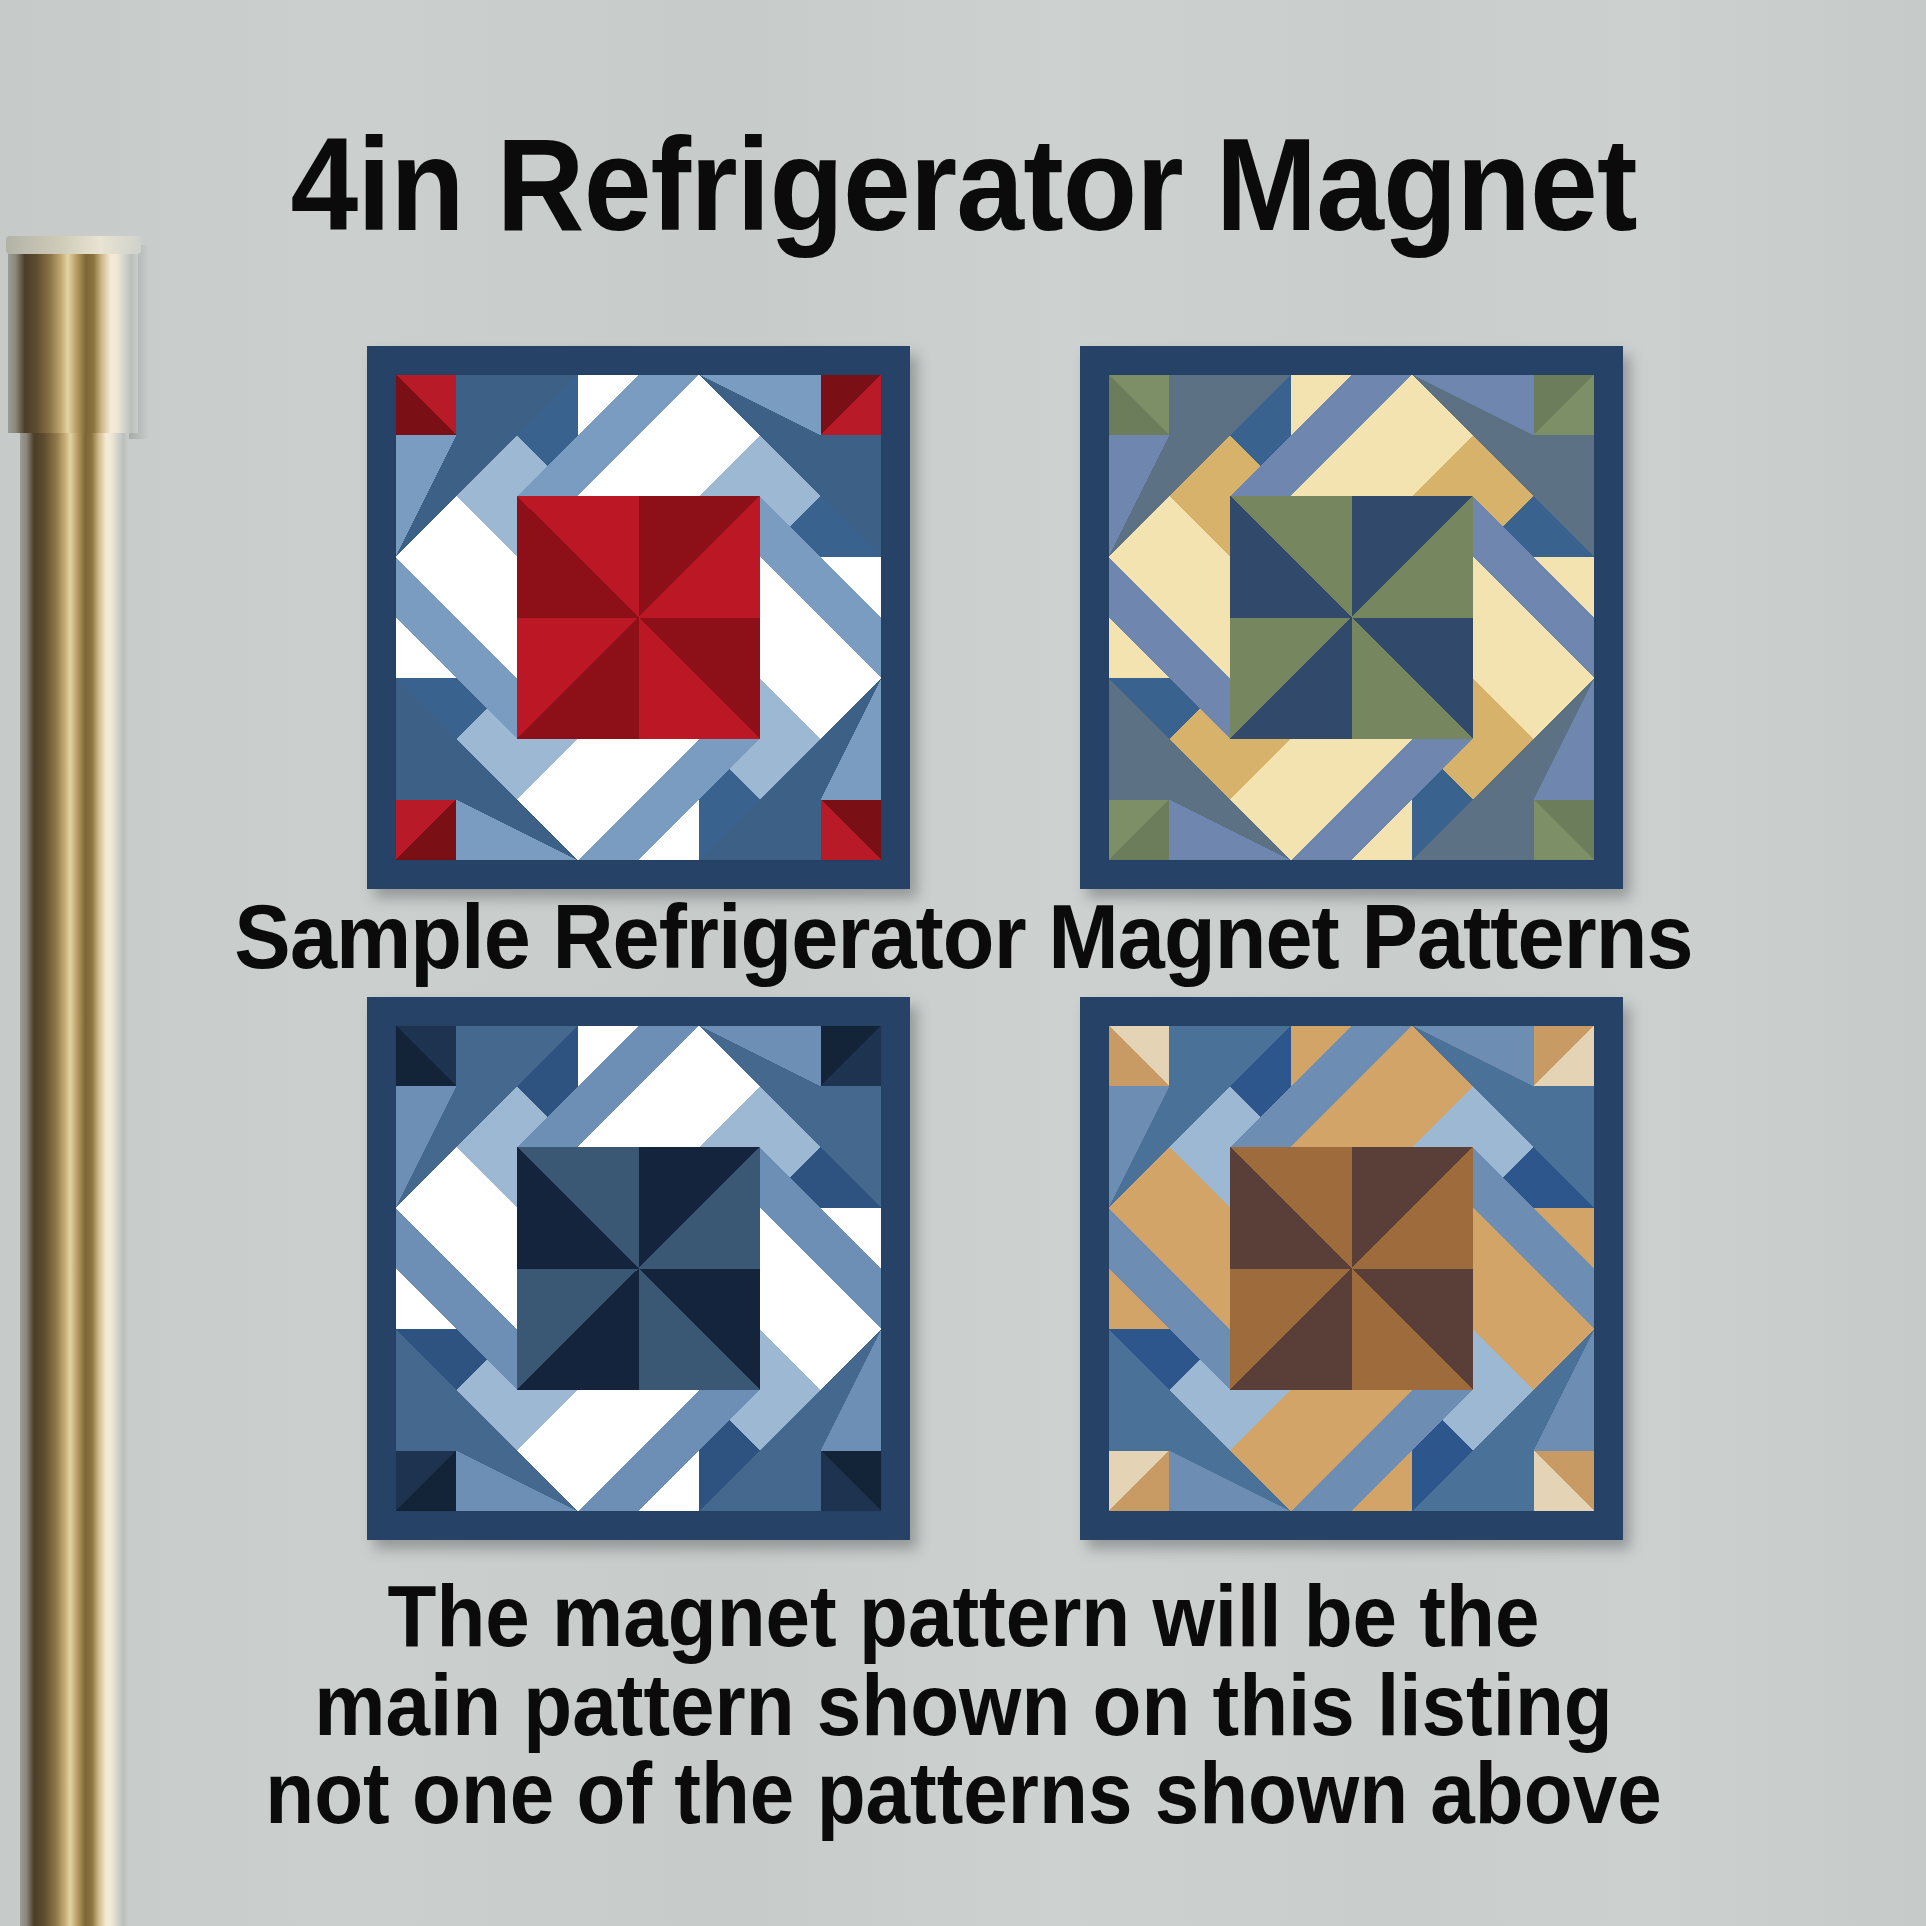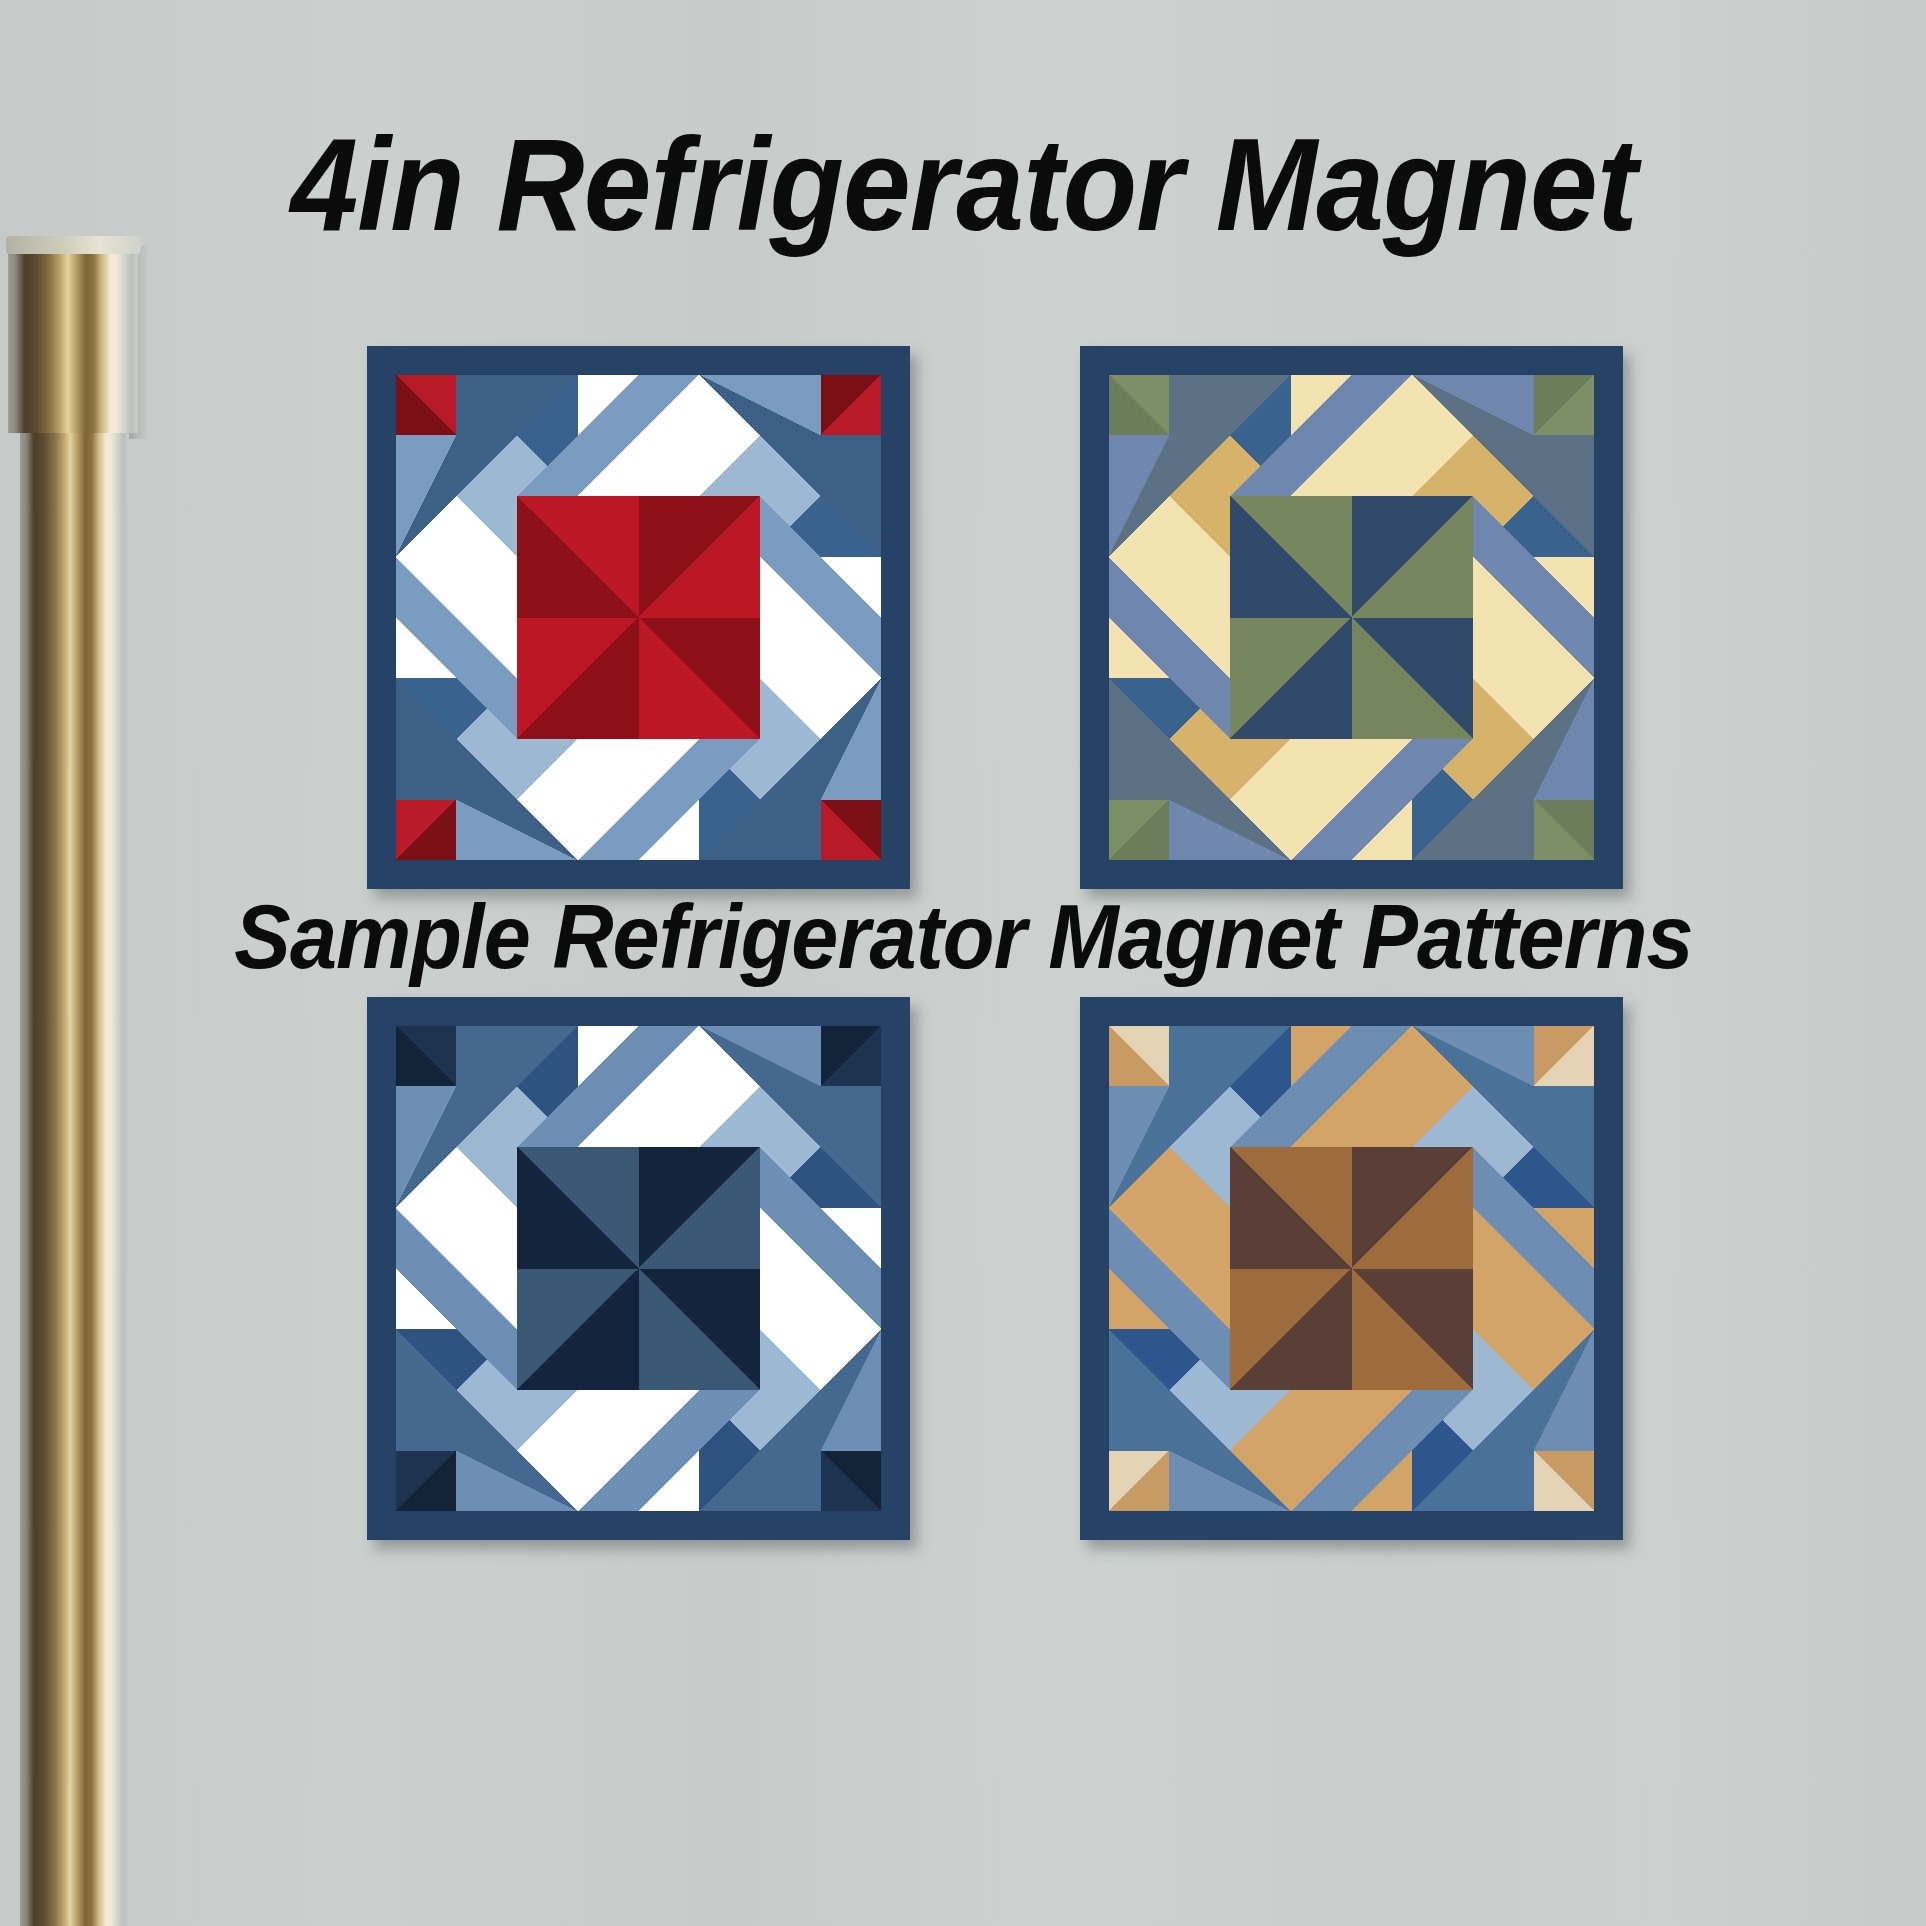--- a/index.html
+++ b/index.html
@@ -5,21 +5,20 @@
   html,body{margin:0;padding:0;}
   body{
     width:1927px;height:1927px;overflow:hidden;
     font-family:"Liberation Sans", sans-serif;
     background:#c9cecd;
   }
   #stage{
     position:relative;width:1927px;height:1927px;
     background:
       linear-gradient(90deg,#c6cbca 0%,#cbd0cf 18%,#c7cccb 38%,#cdd2d1 55%,#c9cecd 72%,#ccd1d0 86%,#c6cbca 100%);
-    font-style: italic;
   }
   
   #handle{position:absolute;left:0;top:0;width:208px;height:1927px;}
   .pole{
     position:absolute;
     background:linear-gradient(90deg,
       #9a9d96 0%, #8a8579 6%,
       #4b3d28 13%, #5e4c30 22%,
       #8e7647 33%, #c4ab74 41%,
       #e3d3a4 46%, #b59a5f 53%,
@@ -455,15 +454,20 @@
           <polygon points="4.0000,4.0000 6.0000,4.0000 6.0000,4.8284 5.4142,5.4142" fill="#5a3e38" shape-rendering="crispEdges"></polygon>
           <polygon points="4.0000,4.0000 5.4142,5.4142 4.8284,6.0000 4.0000,6.0000" fill="#9e6b3d" shape-rendering="crispEdges"></polygon>
           <polygon points="4.0000,4.0000 4.0000,6.0000 3.1716,6.0000 2.5858,5.4142" fill="#5a3e38" shape-rendering="crispEdges"></polygon>
           <polygon points="4.0000,4.0000 2.5858,5.4142 2.0000,4.8284 2.0000,4.0000" fill="#9e6b3d" shape-rendering="crispEdges"></polygon>
           <polygon points="4.0000,4.0000 2.0000,4.0000 2.0000,3.1716 2.5858,2.5858" fill="#5a3e38" shape-rendering="crispEdges"></polygon>
           <polygon points="4.0000,4.0000 2.5858,2.5858 3.1716,2.0000 4.0000,2.0000" fill="#9e6b3d" shape-rendering="crispEdges"></polygon>
         </g>
       </svg>
     </div>
 
+  <div id="bottom-note">
+    <div>The magnet pattern will be the</div>
+    <div>main pattern shown on this listing</div>
+    <div>not one of the patterns shown above</div>
+  </div>
 
 </div>
 
 
 </body></html>

